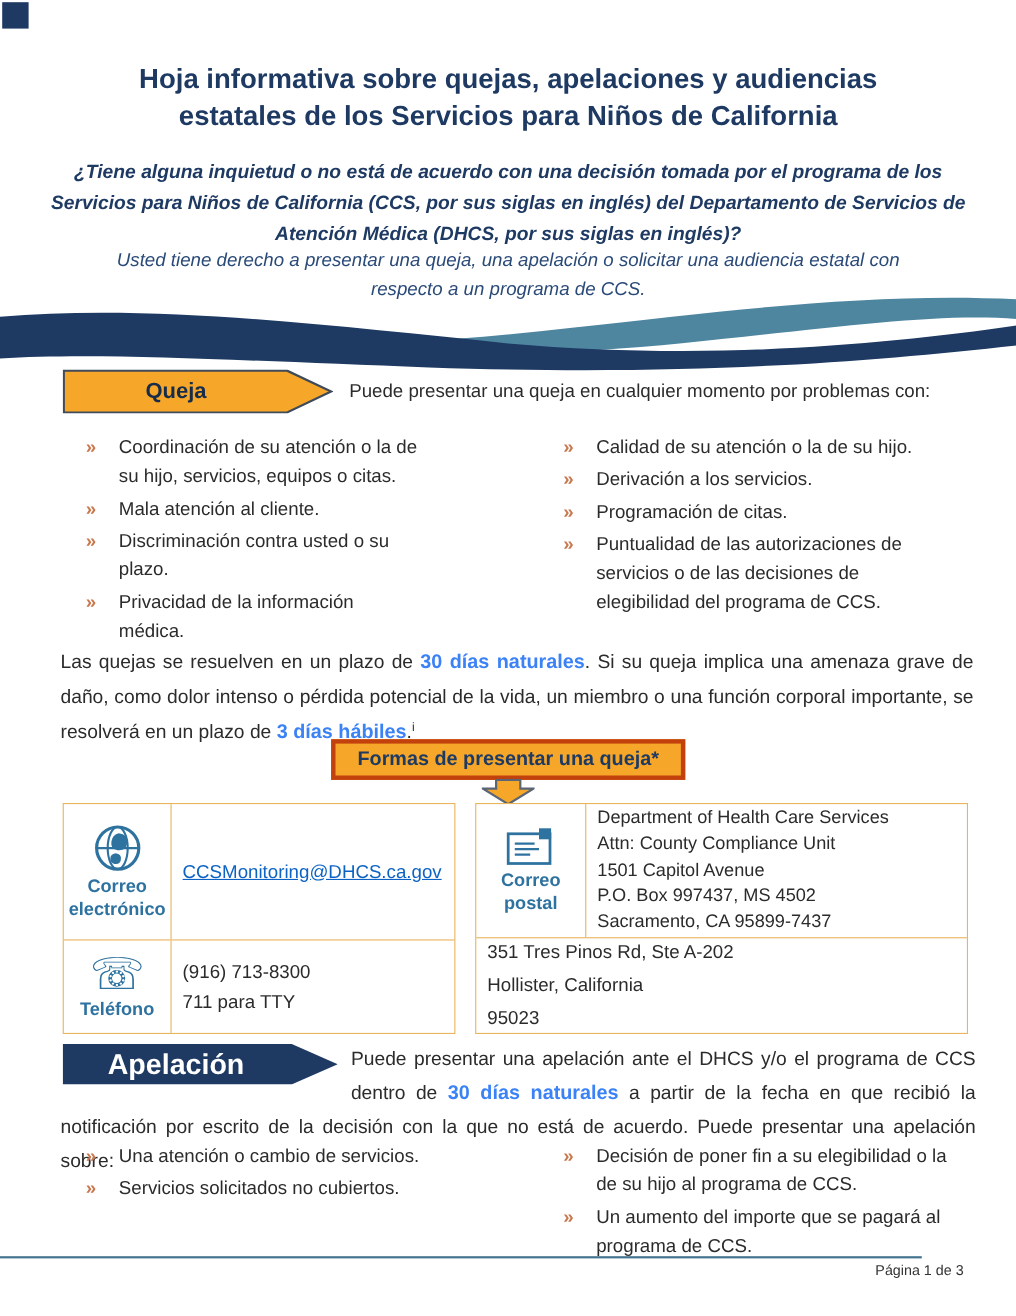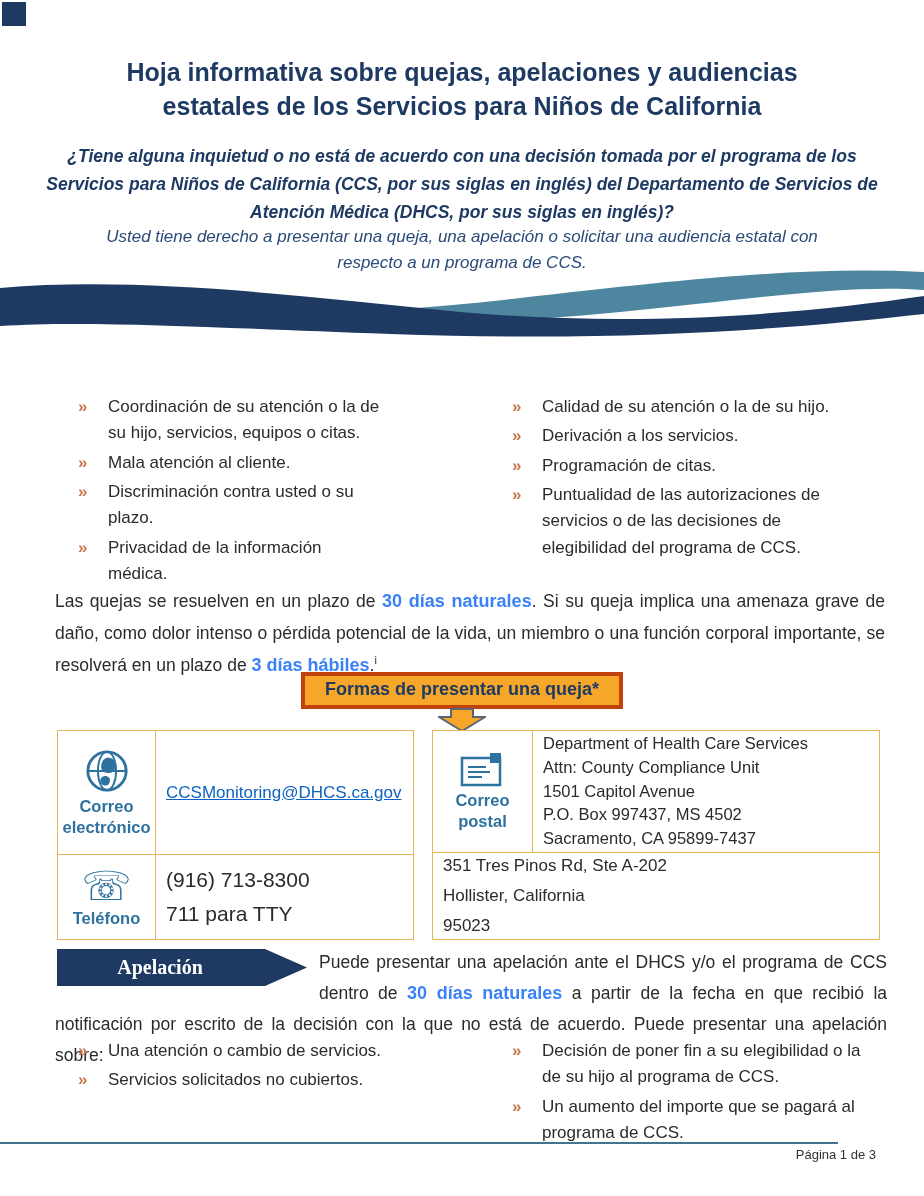--- a/index.html
+++ b/index.html
@@ -42,21 +42,21 @@
   .arrow-banner .label {
     position: absolute; left: 0; top: 0; width: 206px; height: 100%;
     display: flex; align-items: center; justify-content: center;
     font-weight: bold;
   }
   .queja-row .lead {
     display: inline-block; vertical-align: middle;
     margin-left: 10px; font-size: 17px; color: #2b2b2b;
   }
   .queja-label { font-size: 20px; color: #172c4a; }
-  .apelacion-label { font-size: 20px; color: #ffffff; font-family: Liberation Serif, serif; }
+  .apelacion-label { font-size: 26px; color: #ffffff; }
 
   .bullets { position: absolute; display: flex; }
   .bullets-1 { top: 394px; left: 78px; }
   .bullets-2 { top: 1038px; left: 78px; }
   .bcol { display: flex; flex-direction: column; }
   .bcol-l1 { width: 434px; }
   .bcol-r1 { width: 360px; }
   .bcol-l2 { width: 434px; }
   .bcol-r2 { width: 360px; }
   .bitem { display: flex; margin-bottom: 3px; }
@@ -101,21 +101,21 @@
   .ctable-right .icon-cell { width: 100px; flex: 0 0 100px; }
   .icon-cell .clabel {
     color: #2e729f; font-weight: bold; font-size: 16.5px; line-height: 1.25; margin-top: 2px;
   }
   .val-cell { flex: 1; padding: 6px 4px 6px 10px; display: flex; flex-direction: column; justify-content: center; }
   .row-email { height: 124px; }
   .row-phone { height: 84px; }
   .row-mail  { height: 122px; }
   .row-person{ height: 86px; }
   .vline { font-size: 16.5px; line-height: 1.45; color: #2b2b2b; }
-  .row-phone .vline { font-size: 21px; line-height: 1.6; }
+  .row-phone .vline { font-size: 17px; line-height: 1.6; }
   .row-person .vline { font-size: 17px; line-height: 1.75; }
   a.email-link { color: #0c63c4; font-size: 17px; text-decoration: underline; }
   .phone-glyph { font-size: 40px; line-height: 1; color: #2e729f; font-family: "DejaVu Sans", sans-serif; }
 
   .apelacion-sec {
     position: absolute; top: 947px; left: 55px; width: 832px;
     font-size: 17.5px; line-height: 1.75; text-align: justify; color: #2b2b2b;
   }
   .apelacion-sec .arrow-banner { float: left; width: 250px; height: 37px; margin: 2px 12px 4px 2px; }
 
@@ -141,20 +141,29 @@
   </div>
 
   <div class="intro-q">¿Tiene alguna inquietud o no está de acuerdo con una decisión tomada por el programa de los Servicios para Niños de California (CCS, por sus siglas en inglés) del Departamento de Servicios de Atención Médica (DHCS, por sus siglas en inglés)?</div>
   <div class="intro-r">Usted tiene derecho a presentar una queja, una apelación o solicitar una audiencia estatal con respecto a un programa de CCS.</div>
 
   <svg class="wave" viewBox="0 0 924 70" preserveAspectRatio="none">
     <path d="M924 2 C 800 -4 680 10 520 28 C 400 42 280 48 150 40 C 300 58 480 56 620 42 C 750 29 850 14 924 20 Z" fill="#4e86a0"></path>
     <path d="M0 18 C 140 6 300 26 460 42 C 640 58 800 44 924 26 L 924 44 C 780 60 620 72 390 64 C 220 58 90 50 0 56 Z" fill="#1e3a63"></path>
   </svg>
 
+  <div class="queja-row">
+    <span class="arrow-banner">
+      <svg width="246" height="40" viewBox="0 0 246 40">
+        <polygon points="1,1 204,1 244,20 204,39 1,39" fill="#f6a628" stroke="#3f4a5a" stroke-width="2"></polygon>
+      </svg>
+      <span class="label queja-label">Queja</span>
+    </span>
+    <span class="lead">Puede presentar una queja en cualquier momento por problemas con:</span>
+  </div>
 
   <div class="bullets bullets-1">
     <div class="bcol bcol-l1">
       <div class="bitem">
         <span class="bmark">»</span>
         <span class="btext">Coordinación de su atención o la de su hijo, servicios, equipos o citas.</span>
       </div>
       <div class="bitem">
         <span class="bmark">»</span>
         <span class="btext">Mala atención al cliente.</span>

